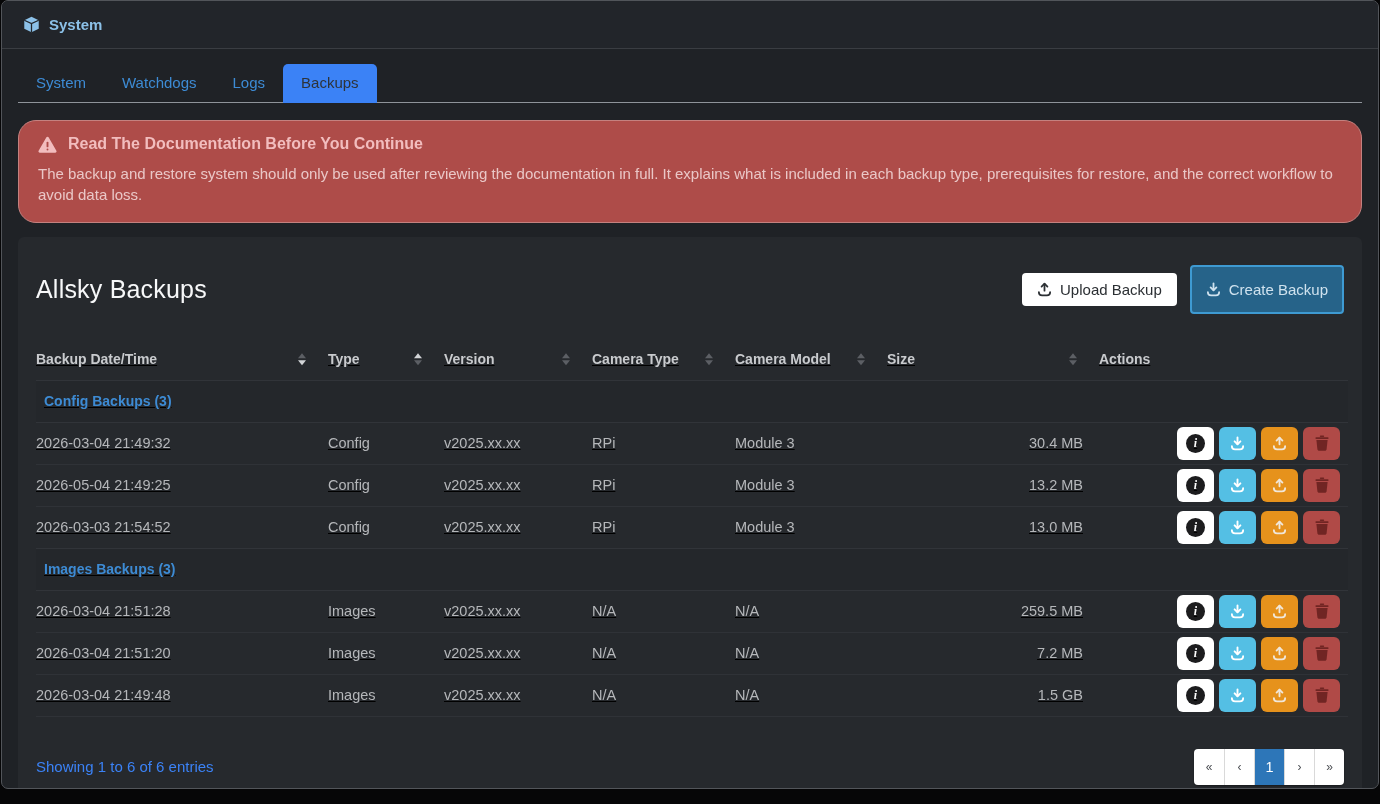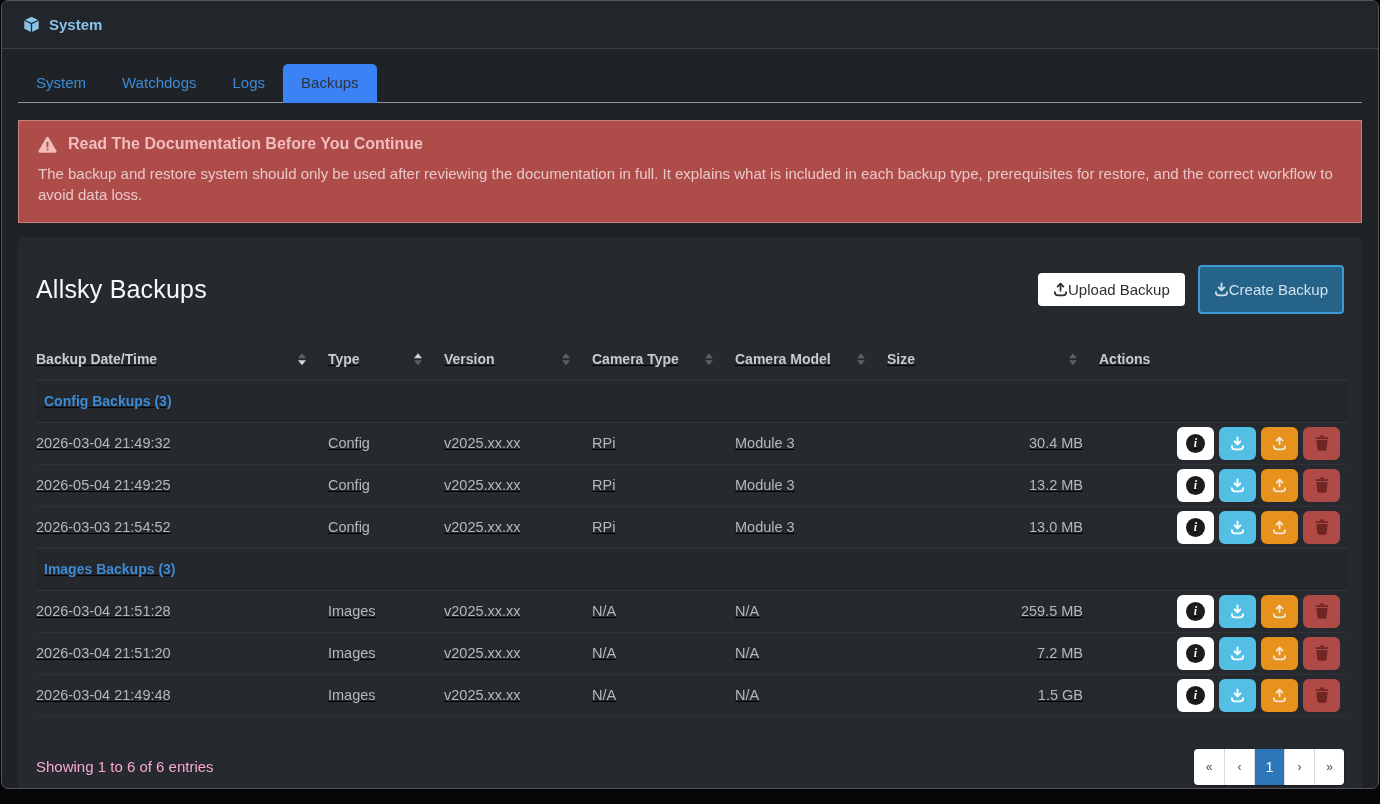--- a/index.html
+++ b/index.html
@@ -48,21 +48,21 @@
   .tab.active {
     background: #3b82f6;
     color: #2e3338;
     margin-bottom: -1px;
   }
   
   .alert {
     margin: 17px 16px 14px 16px;
     background: #ae4c49;
     border: 1px solid #c4817f;
-    border-radius: 0;
+    border-radius: 18px;
     padding: 14px 19px 16px 19px;
   }
   .alert-title {
     display: flex; align-items: center; gap: 11px;
     color: #f2bdbe; font-size: 16px; font-weight: bold;
   }
   .alert-body {
     margin-top: 10px;
     color: #eac7c7; font-size: 15px; line-height: 1.42;
     max-width: 1330px;
@@ -71,21 +71,21 @@
   .panel {
     margin: 0 16px;
     background: #26292d;
     border-radius: 6px;
     padding: 22px 18px 28px 18px;
   }
   .panel-header { display: flex; justify-content: space-between; align-items: center; padding-top: 6px; }
   .panel-title { color: #f7f8f9; font-size: 25px; font-weight: normal; letter-spacing: .2px; }
   .header-buttons { display: flex; gap: 13px; align-items: center; }
   .btn {
-    display: inline-flex; align-items: center; 
+    display: inline-flex; align-items: center; gap: 8px;
     font-family: "Liberation Sans", sans-serif;
     font-size: 15px; border-radius: 4px; cursor: pointer; border: none;
   }
   .btn-upload { background: #ffffff; color: #2b2f33; padding: 7px 15px; height: 33px; }
   .btn-create {
     background: #266389; color: #cfe2ee;
     border: 2px solid #3e9ad2; padding: 6px 14px; height: 49px;
   }
   
   .table-wrap { margin-top: 27px; text-decoration: underline; }
@@ -127,21 +127,21 @@
   .info-glyph {
     width: 19px; height: 19px; border-radius: 50%; background: #1c1c1e;
     display: inline-flex; align-items: center; justify-content: center;
   }
   .info-glyph::after {
     content: "i"; color: #ffffff; font-size: 12px; font-weight: bold;
     font-family: "Liberation Serif", serif; font-style: italic;
   }
   
   .panel-footer { display: flex; justify-content: space-between; align-items: center; margin-top: 32px; }
-  .entries-info { color: #f9a8d4; font-size: 15px; }
+  .entries-info { color: #3b82f6; font-size: 15px; }
   .pagination { display: flex; border-radius: 4px; overflow: hidden; box-shadow: 0 1px 2px rgba(0,0,0,.4); }
   .page-item {
     min-width: 30px; height: 36px; background: #ffffff; border: none;
     border-left: 1px solid #d9d9d9; color: #4b4e53; font-size: 12px;
     display: inline-flex; align-items: center; justify-content: center; cursor: pointer;
     font-family: "Liberation Sans", sans-serif;
   }
   .page-item:first-child { border-left: none; }
   .page-item.active { background: #2d76b8; color: #ffffff; font-size: 14.5px; }
 </style>

